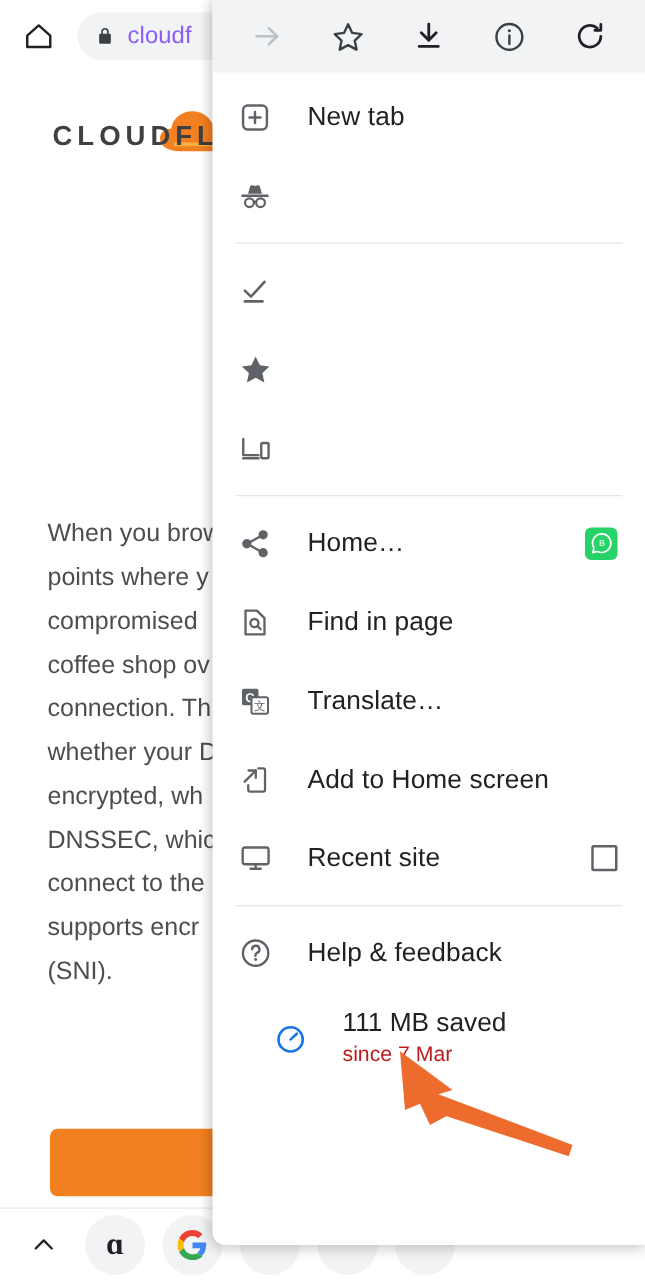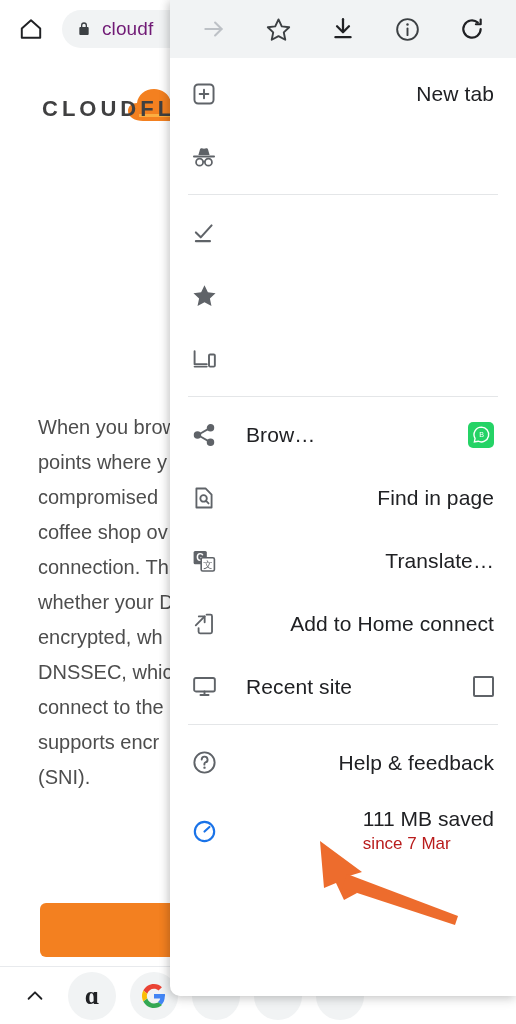--- a/index.html
+++ b/index.html
@@ -15,21 +15,21 @@
   .toolbar{
     position:absolute; left:0; top:0; width:516px; height:58px;
     background:#ffffff; display:flex; align-items:center; padding-left:14px;
   }
   .home-icon{ width:34px; height:34px; display:flex; align-items:center; justify-content:center; flex:0 0 auto; }
   .omnibox{
     margin-left:14px; height:38px; min-width:300px; background:#f1f3f4;
     border-radius:19px; display:flex; align-items:center; padding:0 14px; flex:0 0 auto;
   }
   .lock-icon{ width:16px; height:16px; margin-right:10px; display:block; }
-  .omnibox-text{ font-size:19px; color:#701a75; white-space:nowrap; letter-spacing:.1px; }
+  .omnibox-text{ font-size:19px; color:#8b5cf6; white-space:nowrap; letter-spacing:.1px; }
 
   
   .page{
     position:absolute; left:0; top:58px; width:516px; height:908px;
     background:#ffffff; overflow:hidden;
   }
   .brand{ position:absolute; left:40px; top:38px; display:flex; align-items:flex-end; }
   .brand-word{
     font-size:22px; font-weight:bold; letter-spacing:4px; color:#404041;
     margin-left:2px; white-space:nowrap;
@@ -73,21 +73,21 @@
     box-shadow:-2px 0 10px rgba(0,0,0,.13), 0 3px 12px rgba(0,0,0,.14);
     overflow:hidden;
   }
   .menu-header{
     height:58px; background:#f1f3f4; display:flex; align-items:center;
     justify-content:space-around; padding:0 12px;
   }
   .mh-btn{ width:44px; height:44px; display:flex; align-items:center; justify-content:center; }
   .menu-body{ padding-top:4px; }
   .mi{
-    height:63px; display:flex; align-items:center; padding:0 22px 0 18px; position:relative;justify-content:space-between;
+    height:63px; display:flex; align-items:center; padding:0 22px 0 18px; position:relative;
   }
   .mi-icon{ width:32px; height:32px; display:flex; align-items:center; justify-content:center; flex:0 0 auto; }
   .mi-label{
     margin-left:26px; font-size:21px; color:#202124; letter-spacing:.1px; white-space:nowrap;
   }
   .mi-sub{ display:flex; flex-direction:column; margin-left:26px; }
   .mi-sub .t1{ font-size:21px; color:#202124; line-height:26px; }
   .mi-sub .t2{ font-size:17px; color:#b91c1c; line-height:24px; }
   .mi-trailing{ margin-left:auto; display:flex; align-items:center; }
   .divider{ height:1px; background:#e4e6e8; margin:6px 18px 6px 18px; }
@@ -265,21 +265,21 @@
       <div class="mi">
         <span class="mi-icon">
           <svg width="26" height="26" viewBox="0 0 24 24" fill="none" stroke="#5f6368" stroke-width="1.7">
             <circle cx="18" cy="5.4" r="2.6" fill="#5f6368"></circle>
               <circle cx="6" cy="12" r="2.6" fill="#5f6368"></circle>
               <circle cx="18" cy="18.6" r="2.6" fill="#5f6368"></circle>
             <line x1="8.3" y1="10.8" x2="15.7" y2="6.6"></line>
               <line x1="8.3" y1="13.2" x2="15.7" y2="17.4"></line>
           </svg>
         </span>
-        <span class="mi-label">Brow…</span>
+        <span class="mi-label">Home…</span>
         <span class="mi-trailing">
           <span class="chip-wa">
             <svg width="19" height="19" viewBox="0 0 24 24">
               <path d="M12 2.6A9.4 9.4 0 0 0 3.9 16.8L3 21.4l4.7-.9A9.4 9.4 0 1 0 12 2.6z" fill="none" stroke="#ffffff" stroke-width="1.7"></path>
               <text x="12" y="15.4" font-size="9" font-family="Liberation Sans, sans-serif" fill="#ffffff" text-anchor="middle">B</text>
             </svg>
           </span>
         </span>
       </div>
 
@@ -307,21 +307,21 @@
       </div>
 
       <div class="mi">
         <span class="mi-icon">
           <svg width="26" height="26" viewBox="0 0 24 24" fill="none" stroke="#5f6368" stroke-width="1.7" stroke-linecap="round" stroke-linejoin="round">
             <path d="M14.4 3.4h3.6a1.4 1.4 0 0 1 1.4 1.4v14.4a1.4 1.4 0 0 1-1.4 1.4H8.4a1.4 1.4 0 0 1-1.4-1.4v-3.4"></path>
             <line x1="4.4" y1="13.2" x2="12.6" y2="5"></line>
               <polyline points="12.6,10.4 12.6,5 7.2,5"></polyline>
           </svg>
         </span>
-        <span class="mi-label">Add to Home connect</span>
+        <span class="mi-label">Add to Home screen</span>
       </div>
 
       <div class="mi">
         <span class="mi-icon">
           <svg width="27" height="27" viewBox="0 0 24 24" fill="none" stroke="#5f6368" stroke-width="1.7" stroke-linecap="round" stroke-linejoin="round">
             <rect x="2.8" y="4.4" width="18.4" height="12" rx="1.6"></rect>
               <line x1="12" y1="16.4" x2="12" y2="19.6"></line>
               <line x1="8.4" y1="19.6" x2="15.6" y2="19.6"></line>
           </svg>
         </span>
@@ -338,21 +338,21 @@
         <span class="mi-icon">
           <svg width="27" height="27" viewBox="0 0 24 24" fill="none" stroke="#5f6368" stroke-width="1.7">
             <circle cx="12" cy="12" r="9"></circle>
             <path d="M9.5 9.3a2.6 2.6 0 1 1 3.3 2.6c-.7.3-.9.9-.9 1.6v.4" stroke-linecap="round"></path>
             <circle cx="12" cy="16.6" r="1.05" fill="#5f6368" stroke="none"></circle>
           </svg>
         </span>
         <span class="mi-label">Help &amp; feedback</span>
       </div>
 
-      <div class="mi" style="height:74px;">
+      <div class="mi" style="height:74px;margin-left:28px;">
         <span class="mi-icon">
           <svg width="27" height="27" viewBox="0 0 24 24" fill="none" stroke="#1a73e8" stroke-width="1.9" stroke-linecap="round">
             <circle cx="12" cy="12" r="8.6"></circle>
               <line x1="12" y1="12" x2="16.4" y2="8"></line>
           </svg>
         </span>
         <span class="mi-sub">
           <span class="t1">111 MB saved</span>
           <span class="t2">since 7 Mar</span>
         </span>

